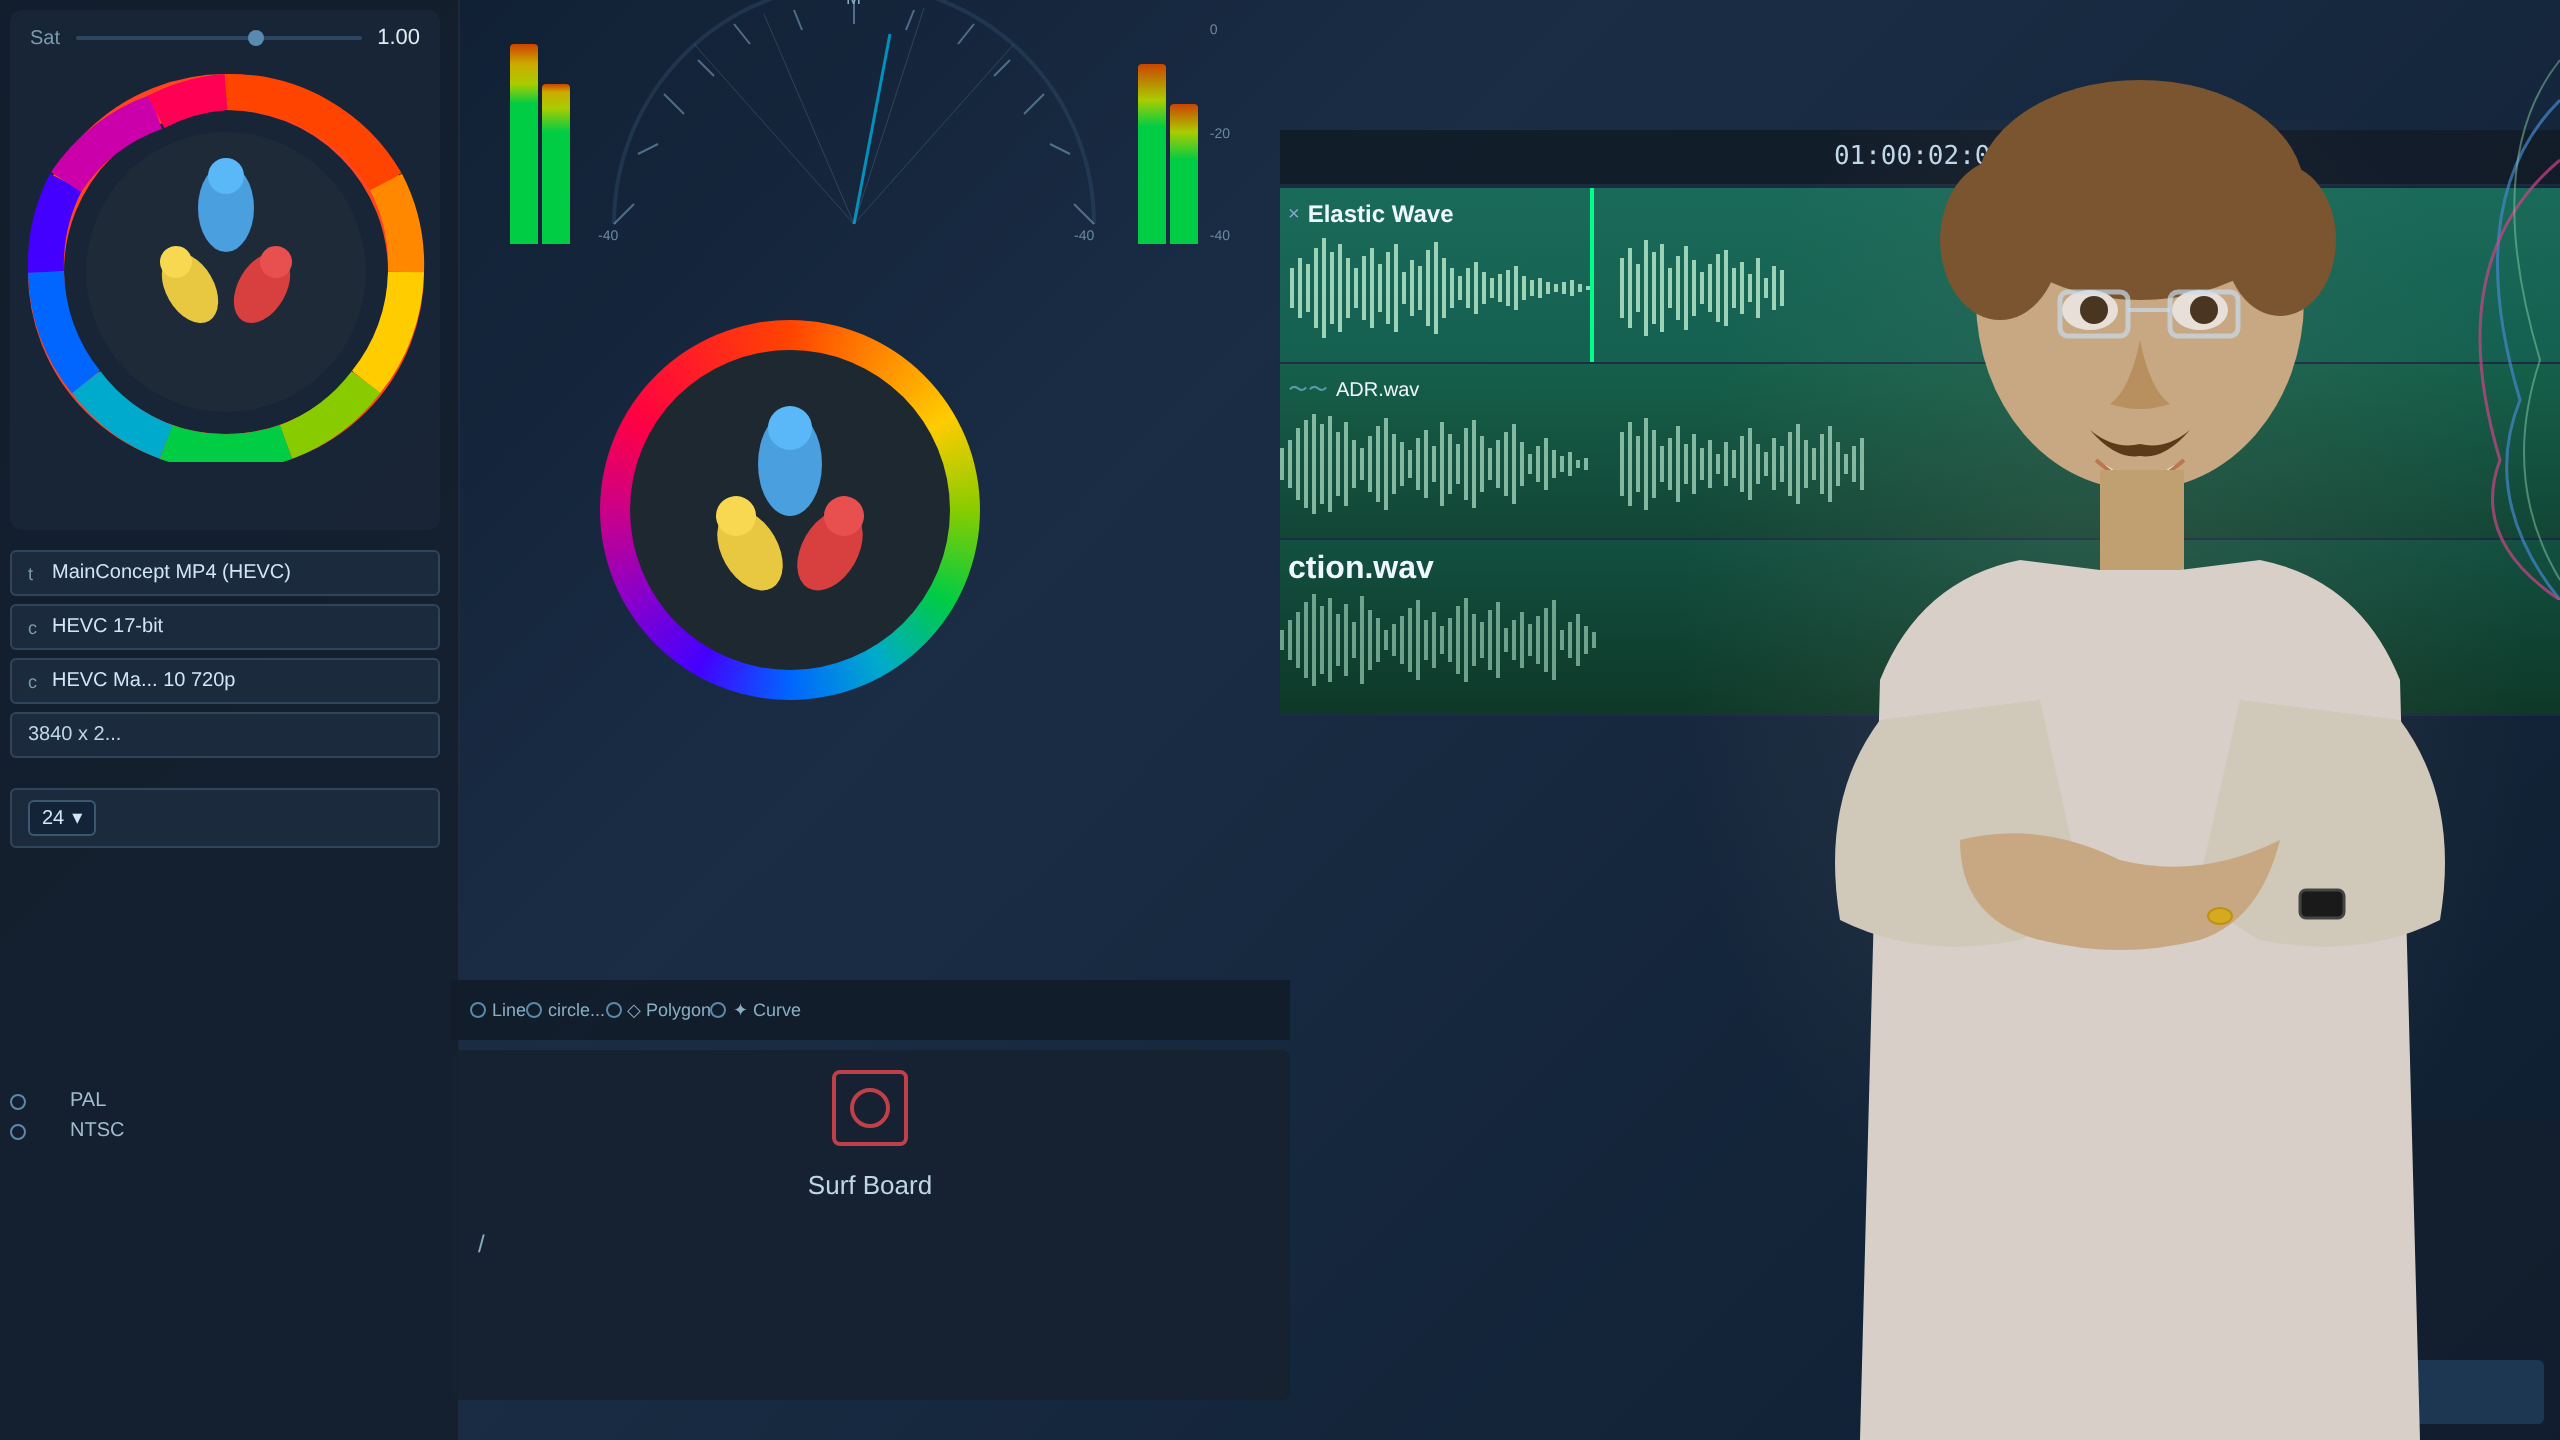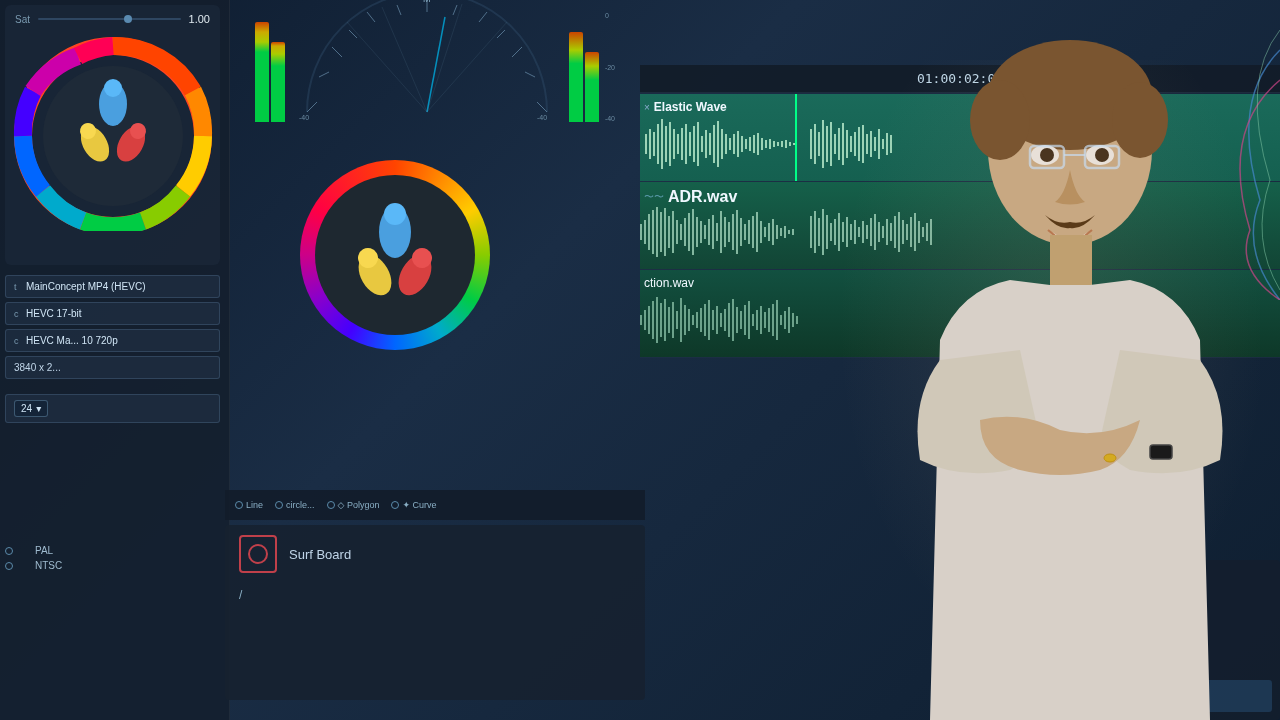--- a/index.html
+++ b/index.html
@@ -181,21 +181,20 @@
 
     
     .tools-bar {
       position: absolute;
       bottom: 200px;
       left: 225px;
       width: 420px;
       height: 30px;
       background: rgba(18,28,42,0.9);
       display: flex;
-      gap: 12px;
       padding: 0 10px;
     }
     .tool-item {
       color: #8aafc5;
       font-size: 9px;
       display: flex;
       align-items: center;
       gap: 3px;
     }
     .tool-icon {
@@ -212,20 +211,21 @@
       width: 420px;
       height: 175px;
       background: rgba(22,33,48,0.9);
       border-radius: 4px;
     }
     .surfboard-row {
       display: flex;
       align-items: center;
       padding: 10px 14px;
       gap: 12px;
+      flex-direction: column;
     }
     .surf-icon-box {
       width: 38px;
       height: 38px;
       border: 2px solid #c0404a;
       border-radius: 4px;
       display: flex;
       align-items: center;
       justify-content: center;
     }
@@ -631,21 +631,21 @@
         <rect x="246" y="19" width="2" height="22"></rect>
         <rect x="250" y="21" width="2" height="18"></rect>
       </g>
     </svg>
   </div>
 
   <div style="position:absolute;top:182px;left:640px;width:640px;height:88px;border-bottom:1px solid rgba(30,50,70,0.6);overflow:hidden;">
     <div class="track-bg-adr"></div>
     <div style="position:absolute;left:4px;top:6px;display:flex;align-items:center;gap:4px;z-index:5;">
       <span style="color:#5a9aaa;font-size:10px;">〜〜</span>
-      <span style="color:#f0f8ff;font-size:16px;font-weight:700;">ADR.wav</span>
+      <span style="color:#f0f8ff;font-size:10px;font-weight:400;">ADR.wav</span>
     </div>
     <svg style="position:absolute;left:0;top:20px;width:100%;height:60px;" viewBox="0 0 640 60" preserveAspectRatio="none">
       <g fill="rgba(160,210,185,0.8)">
         <rect x="0" y="22" width="2" height="16"></rect>
         <rect x="4" y="18" width="2" height="24"></rect>
         <rect x="8" y="12" width="2" height="36"></rect>
         <rect x="12" y="8" width="2" height="44"></rect>
         <rect x="16" y="5" width="2" height="50"></rect>
         <rect x="20" y="10" width="2" height="40"></rect>
         <rect x="24" y="6" width="2" height="48"></rect>
@@ -712,21 +712,21 @@
         <rect x="282" y="25" width="2" height="10"></rect>
         <rect x="286" y="21" width="2" height="18"></rect>
         <rect x="290" y="17" width="2" height="26"></rect>
       </g>
     </svg>
   </div>
 
   <div style="position:absolute;top:270px;left:640px;width:640px;height:88px;border-bottom:1px solid rgba(30,50,70,0.6);overflow:hidden;">
     <div class="track-bg-wav"></div>
     <div style="position:absolute;left:4px;top:6px;display:flex;align-items:center;gap:4px;z-index:5;">
-      <span style="color:#f0f8ff;font-size:12px;font-weight:400;">ction.wav</span>
+      <span style="color:#f0f8ff;font-size:16px;font-weight:700;">ction.wav</span>
     </div>
     <svg style="position:absolute;left:0;top:20px;width:100%;height:60px;" viewBox="0 0 640 60" preserveAspectRatio="none">
       <g fill="rgba(140,195,170,0.75)">
         <rect x="0" y="25" width="2" height="10"></rect>
         <rect x="4" y="20" width="2" height="20"></rect>
         <rect x="8" y="16" width="2" height="28"></rect>
         <rect x="12" y="11" width="2" height="38"></rect>
         <rect x="16" y="7" width="2" height="46"></rect>
         <rect x="20" y="13" width="2" height="34"></rect>
         <rect x="24" y="9" width="2" height="42"></rect>

